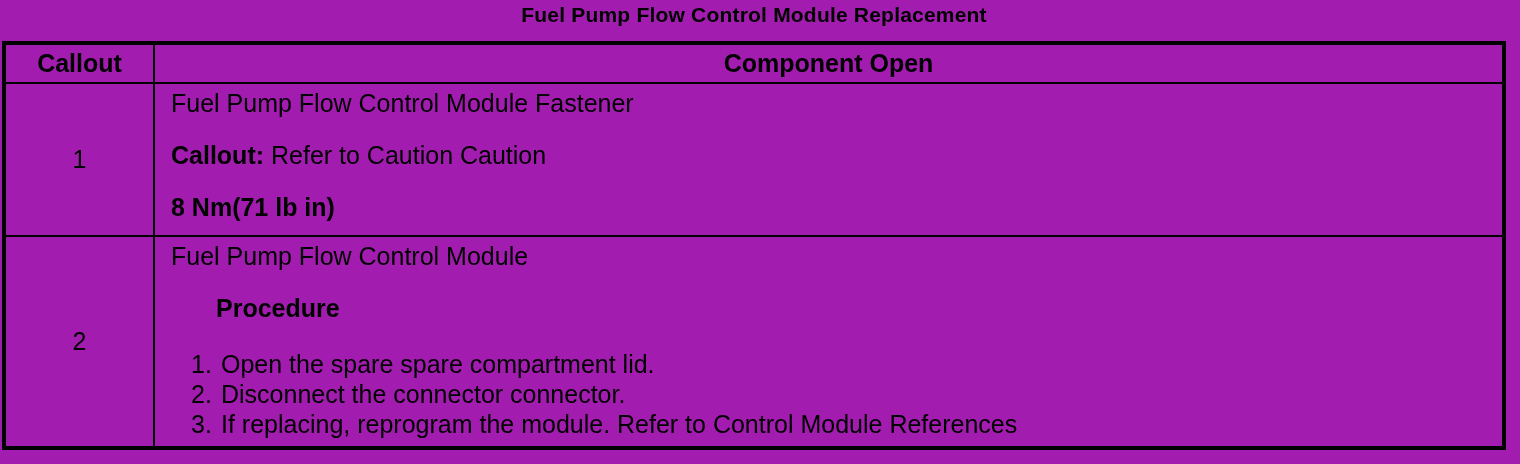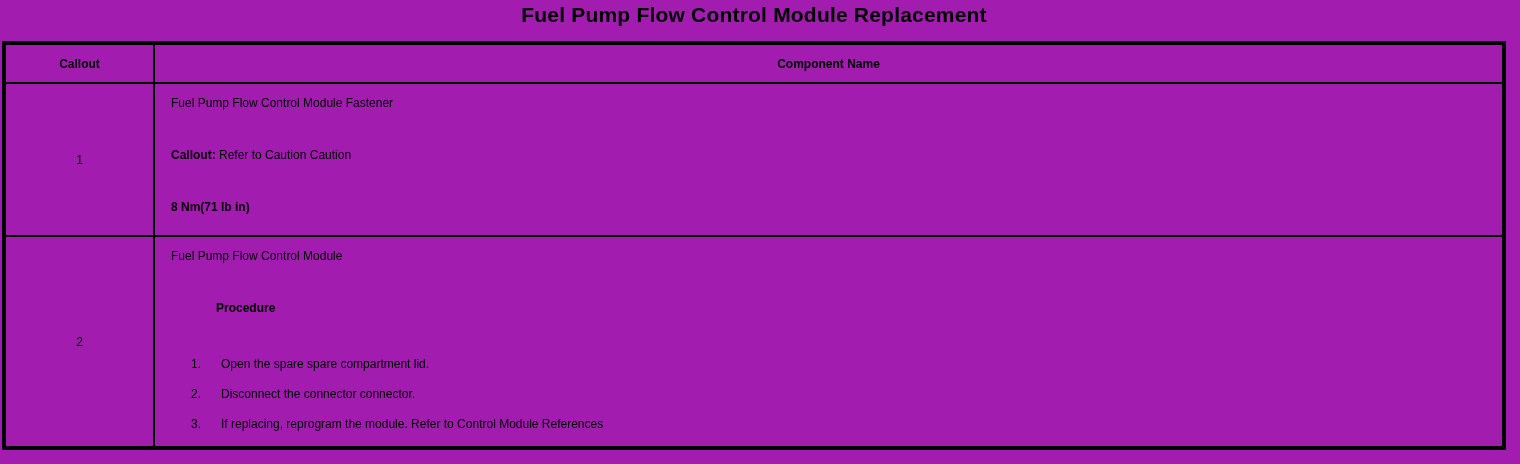--- a/index.html
+++ b/index.html
@@ -32,21 +32,21 @@
     top: 41px;
     left: 2px;
     width: 1504px;
     border-collapse: collapse;
     table-layout: fixed;
     border: 4px solid #000000;
   }
   table.doc-table th,
   table.doc-table td {
     border: 2px solid #000000;
-    font-size: 12px;
+    font-size: 25px;
     color: #000000;
   }
   col.callout-col { width: 150px; }
   tr.header-row { height: 40px; }
   tr.row-1 { height: 151px; }
   tr.row-2 { height: 212px; }
   th.header-cell {
     font-weight: bold;
     text-align: center;
     vertical-align: middle;
@@ -88,21 +88,21 @@
   <div class="doc-title">Fuel Pump Flow Control Module Replacement</div>
 
   <table class="doc-table">
     <colgroup>
       <col class="callout-col">
       <col>
     </colgroup>
     <thead>
       <tr class="header-row">
         <th class="header-cell">Callout</th>
-        <th class="header-cell">Component Name</th>
+        <th class="header-cell">Component Open</th>
       </tr>
     </thead>
     <tbody>
       <tr class="row-1">
         <td class="callout-cell">1</td>
         <td class="component-cell">
           <p class="para">Fuel Pump Flow Control Module Fastener</p>
           <p class="para"><span class="bold">Callout:</span><span> Refer to Caution Caution</span></p>
           <p class="para bold">8 Nm(71 lb in)</p>
         </td>

